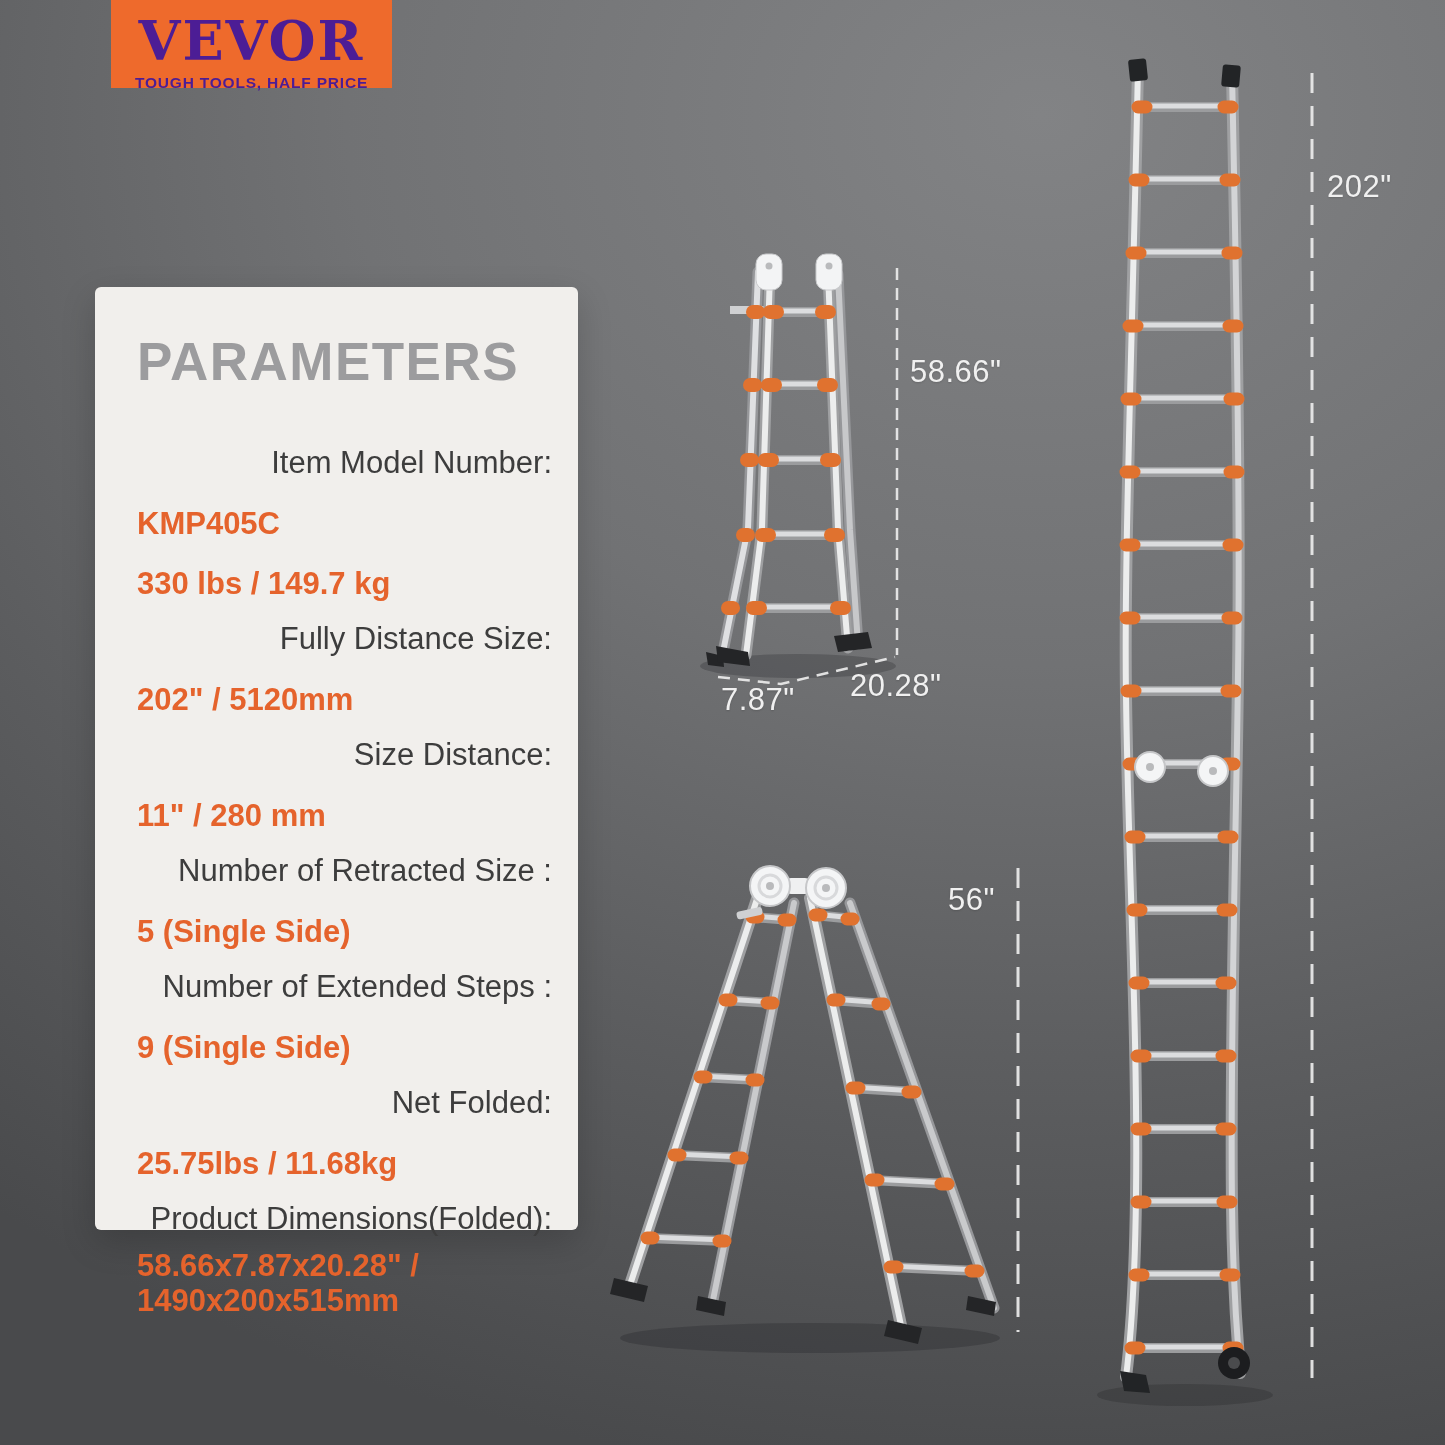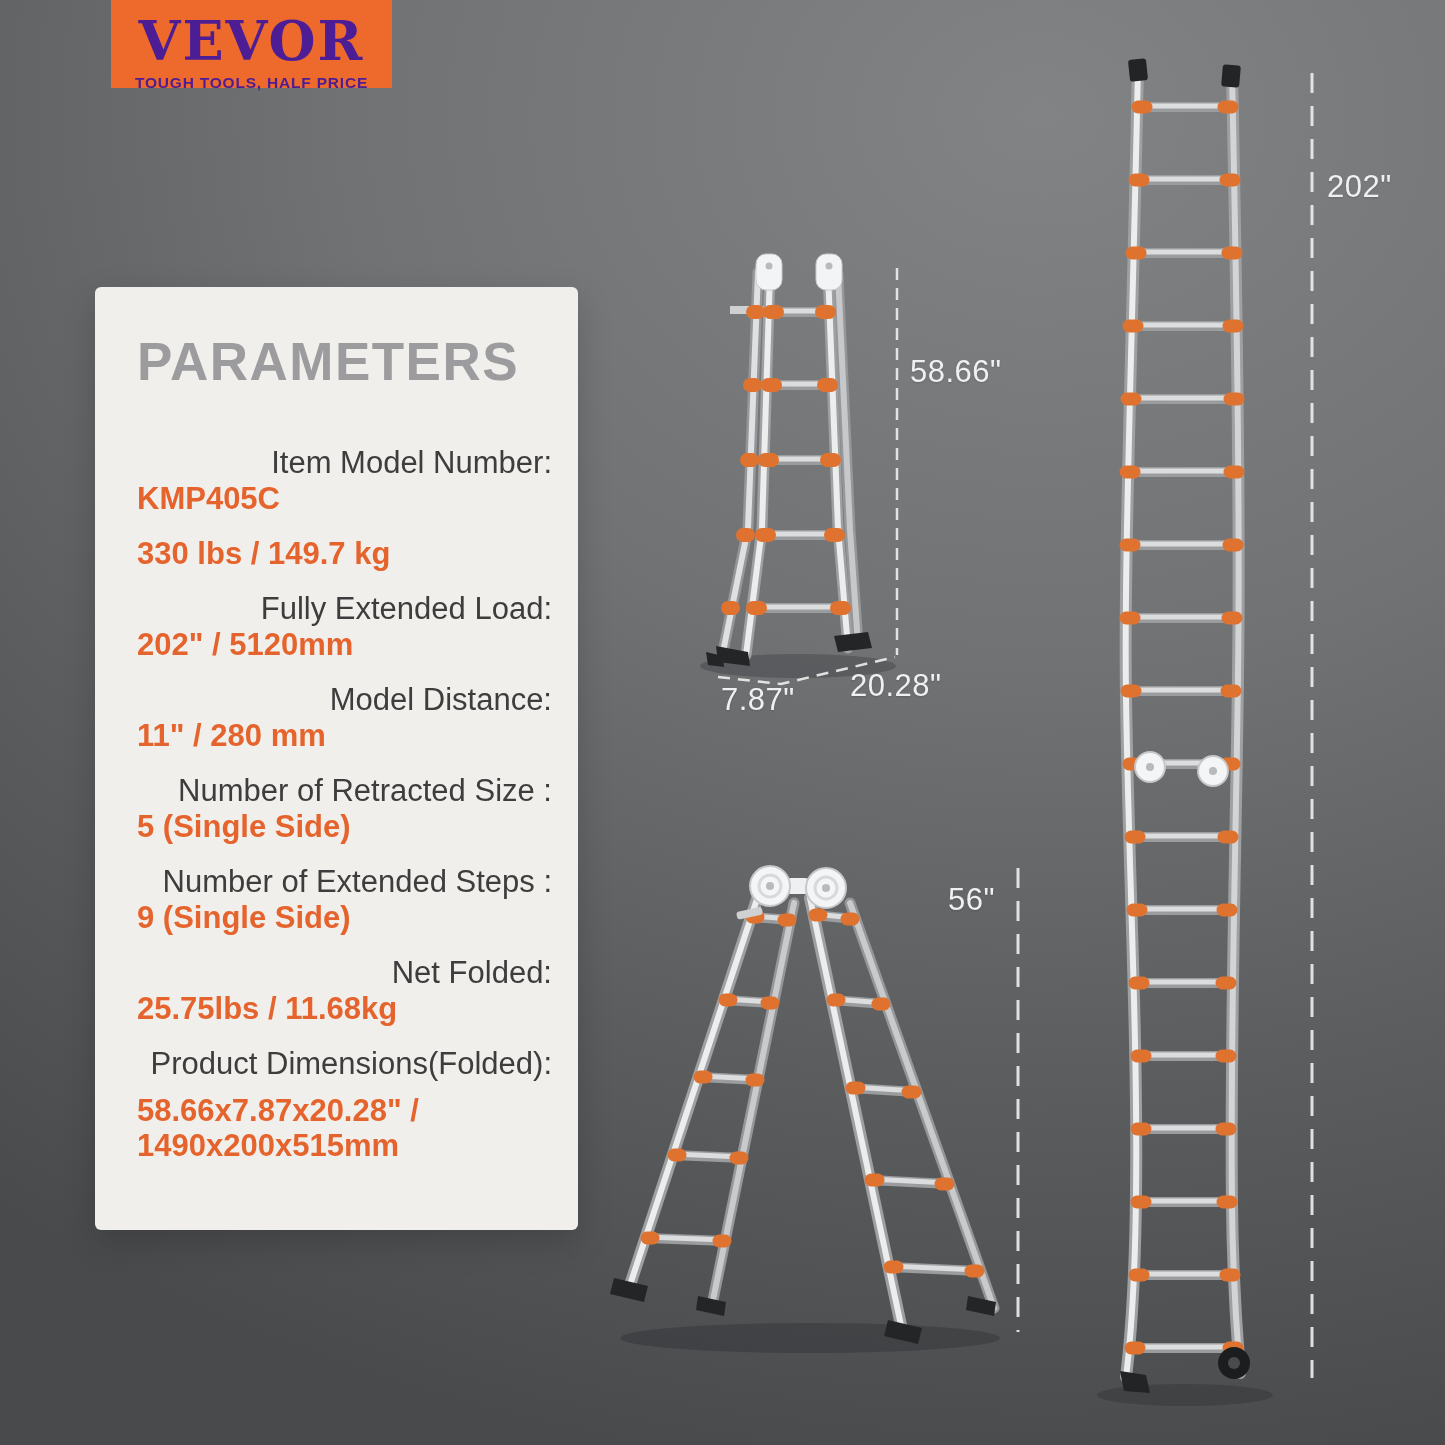--- a/index.html
+++ b/index.html
@@ -25,21 +25,21 @@
     position:absolute;left:95px;top:287px;width:483px;height:943px;
     background:#f1efec;border-radius:6px;box-sizing:border-box;
     padding:46px 26px 0 42px;box-shadow:0 12px 34px rgba(0,0,0,.18);
   }
   .card .title{
     margin:0 0 54px 0;font-size:53px;font-weight:800;letter-spacing:1.5px;
     color:#9c9c9e;line-height:1.1;
   }
   .spec-item{margin-bottom:20px;}
   .spec-label{font-size:31px;line-height:36px;color:#3d3d3d;text-align:right;}
-  .spec-value{font-size:31px;line-height:35px;font-weight:600;color:#e5632c;white-space:pre-line;}
+  .spec-value{font-size:31px;line-height:35px;font-weight:600;color:#e5632c;white-space:pre-line;margin-top:25px;}
   .spec-item.last .spec-value{margin-top:11px;}
   
   .illus{position:absolute;}
   .annotations{position:absolute;left:0;top:0;pointer-events:none;}
   .dim{
     position:absolute;color:#f0f0f0;font-size:31px;font-weight:400;
     letter-spacing:.5px;line-height:1;text-shadow:0 1px 2px rgba(0,0,0,.15);
   }
 </style>
 </head>
@@ -56,25 +56,25 @@
     <h1 class="title">PARAMETERS</h1>
 
     <div class="spec-item">
       <div class="spec-label">Item Model Number:</div>
       <div class="spec-value">KMP405C</div>
     </div>
     <div class="spec-item">
       <div class="spec-value">330 lbs / 149.7 kg</div>
     </div>
     <div class="spec-item">
-      <div class="spec-label">Fully Extended Load:</div>
+      <div class="spec-label">Fully Distance Size:</div>
       <div class="spec-value">202" / 5120mm</div>
     </div>
     <div class="spec-item">
-      <div class="spec-label">Model Distance:</div>
+      <div class="spec-label">Size Distance:</div>
       <div class="spec-value">11" / 280 mm</div>
     </div>
     <div class="spec-item">
       <div class="spec-label">Number of Retracted Size :</div>
       <div class="spec-value">5 (Single Side)</div>
     </div>
     <div class="spec-item">
       <div class="spec-label">Number of Extended Steps :</div>
       <div class="spec-value">9 (Single Side)</div>
     </div>

